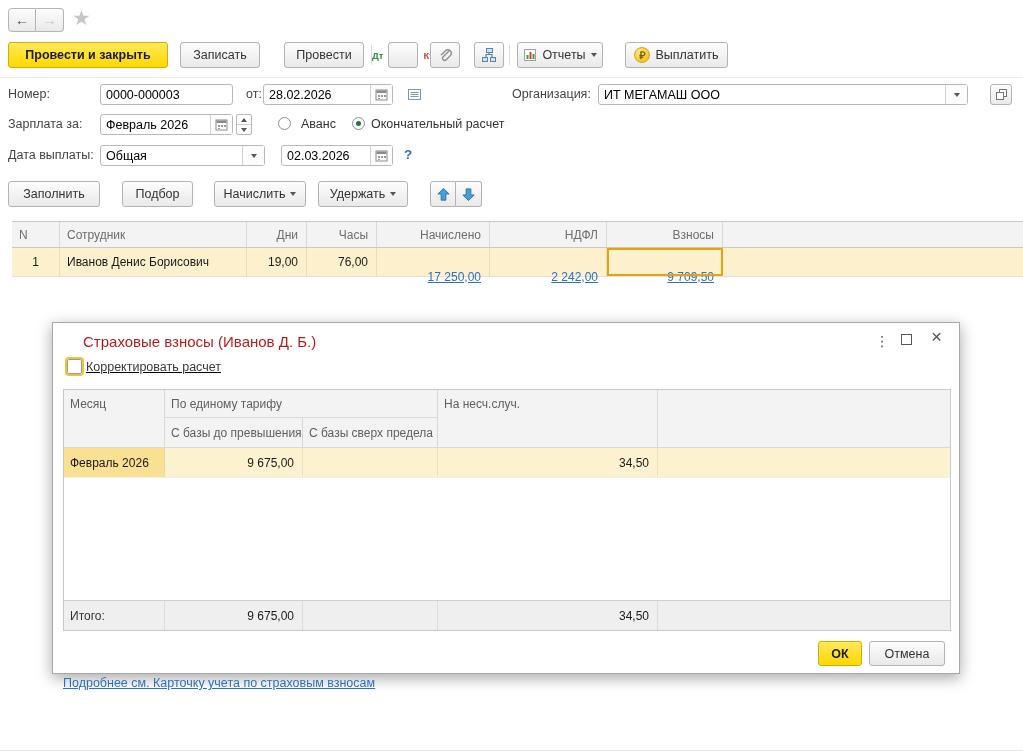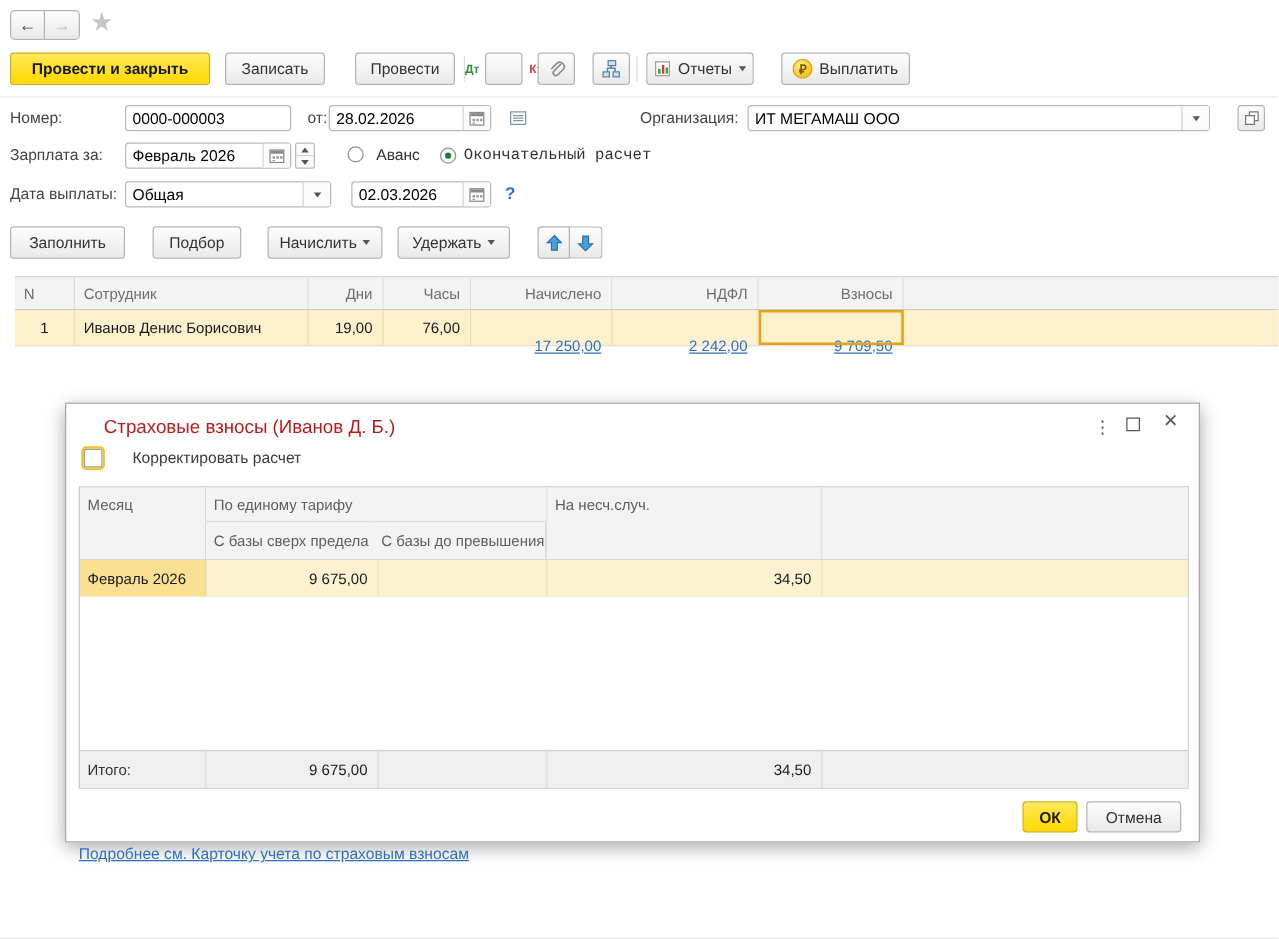--- a/index.html
+++ b/index.html
@@ -195,21 +195,21 @@
         <span class="caret-up"></span>
       </div>
     <div>
         <span class="caret"></span>
       </div>
   </div>
   <div class="abs" style="left:278px;top:117px;display:flex;gap:10px;cursor:pointer;">
     <span class="radio"></span>
     <span class="lbl" style="color:#333;line-height:14px;">Аванс</span>
   </div>
-  <div class="abs" style="left:352px;top:117px;display:flex;align-items:flex-end;gap:6px;cursor:pointer;font-family:Liberation Mono, monospace;">
+  <div class="abs" style="left:352px;top:117px;display:flex;align-items:flex-start;gap:6px;cursor:pointer;">
     <span class="radio sel"></span>
     <span class="lbl" style="color:#333;line-height:14px;">Окончательный расчет</span>
   </div>
 
   <div class="lbl abs" style="left:8px;top:145px;">Дата выплаты:</div>
   <div class="field abs" style="left:100px;top:145px;width:165px;">
     <span class="val">Общая</span>
     <span class="fbtn">
         <span class="caret"></span>
       </span>
@@ -289,34 +289,34 @@
 
   <div id="modal" class="abs" style="left:52px;top:322px;width:908px;height:352px;">
 
     <div class="abs" style="left:30px;top:10px;font-size:15px;color:#b91c1c;white-space:nowrap;">Страховые взносы (Иванов Д. Б.)</div>
     <div class="winbtn abs" style="left:820px;top:8px;width:18px;height:20px;font-size:14px;">⋮</div>
     <div class="winbtn abs" style="left:848px;top:11px;">
       <span style="width:11px;height:11px;border:1.5px solid #555;display:inline-block;"></span>
     </div>
     <div class="winbtn abs" style="left:878px;top:3px;font-size:19px;">×</div>
 
-    <div class="abs" style="left:14px;top:36px;display:flex;align-items:flex-start;gap:24px;cursor:pointer;">
+    <div class="abs" style="left:14px;top:36px;display:flex;align-items:center;gap:4px;cursor:pointer;text-decoration:underline;">
       <span class="cb"></span>
       <span style="font-size:12.5px;color:#3a3a3a;">Корректировать расчет</span>
     </div>
 
     <div class="abs mt-border" style="left:10px;top:66px;width:888px;height:242px;display:flex;flex-direction:column;">
 
       <div style="display:flex;height:58px;border-bottom:1px solid #d8d8d8;">
         <div class="mt-h" style="width:101px;border-right:1px solid #d8d8d8;padding:7px 0 0 6px;">Месяц</div>
         <div style="width:273px;display:flex;flex-direction:column;border-right:1px solid #d8d8d8;">
           <div class="mt-h" style="height:28px;padding:7px 0 0 6px;border-bottom:1px solid #d8d8d8;">По единому тарифу</div>
           <div style="display:flex;flex:1;">
+            <div class="mt-h mt-cell" style="width:138px;padding-left:6px;border-right:1px solid #d8d8d8;">С базы до превышения</div>
             <div class="mt-h mt-cell" style="flex:1;padding-left:6px;">С базы сверх предела</div>
-            <div class="mt-h mt-cell" style="width:138px;padding-left:6px;border-right:1px solid #d8d8d8;">С базы до превышения</div>
           </div>
         </div>
         <div class="mt-h" style="width:220px;border-right:1px solid #d8d8d8;padding:7px 0 0 6px;">На несч.случ.</div>
         <div class="mt-h" style="flex:1;"></div>
       </div>
 
       <div style="display:flex;height:30px;background:#fcf2d0;border-bottom:1px solid #eee;">
         <div class="mt-cell" style="width:101px;background:#fae092;border-right:1px solid #e8d9a8;padding-left:6px;color:#1a1a1a;">Февраль 2026</div>
         <div class="mt-cell" style="width:138px;justify-content:flex-end;padding-right:8px;border-right:1px solid #ece2c2;color:#1a1a1a;">9 675,00</div>
         <div class="mt-cell" style="width:135px;border-right:1px solid #ece2c2;"></div>

